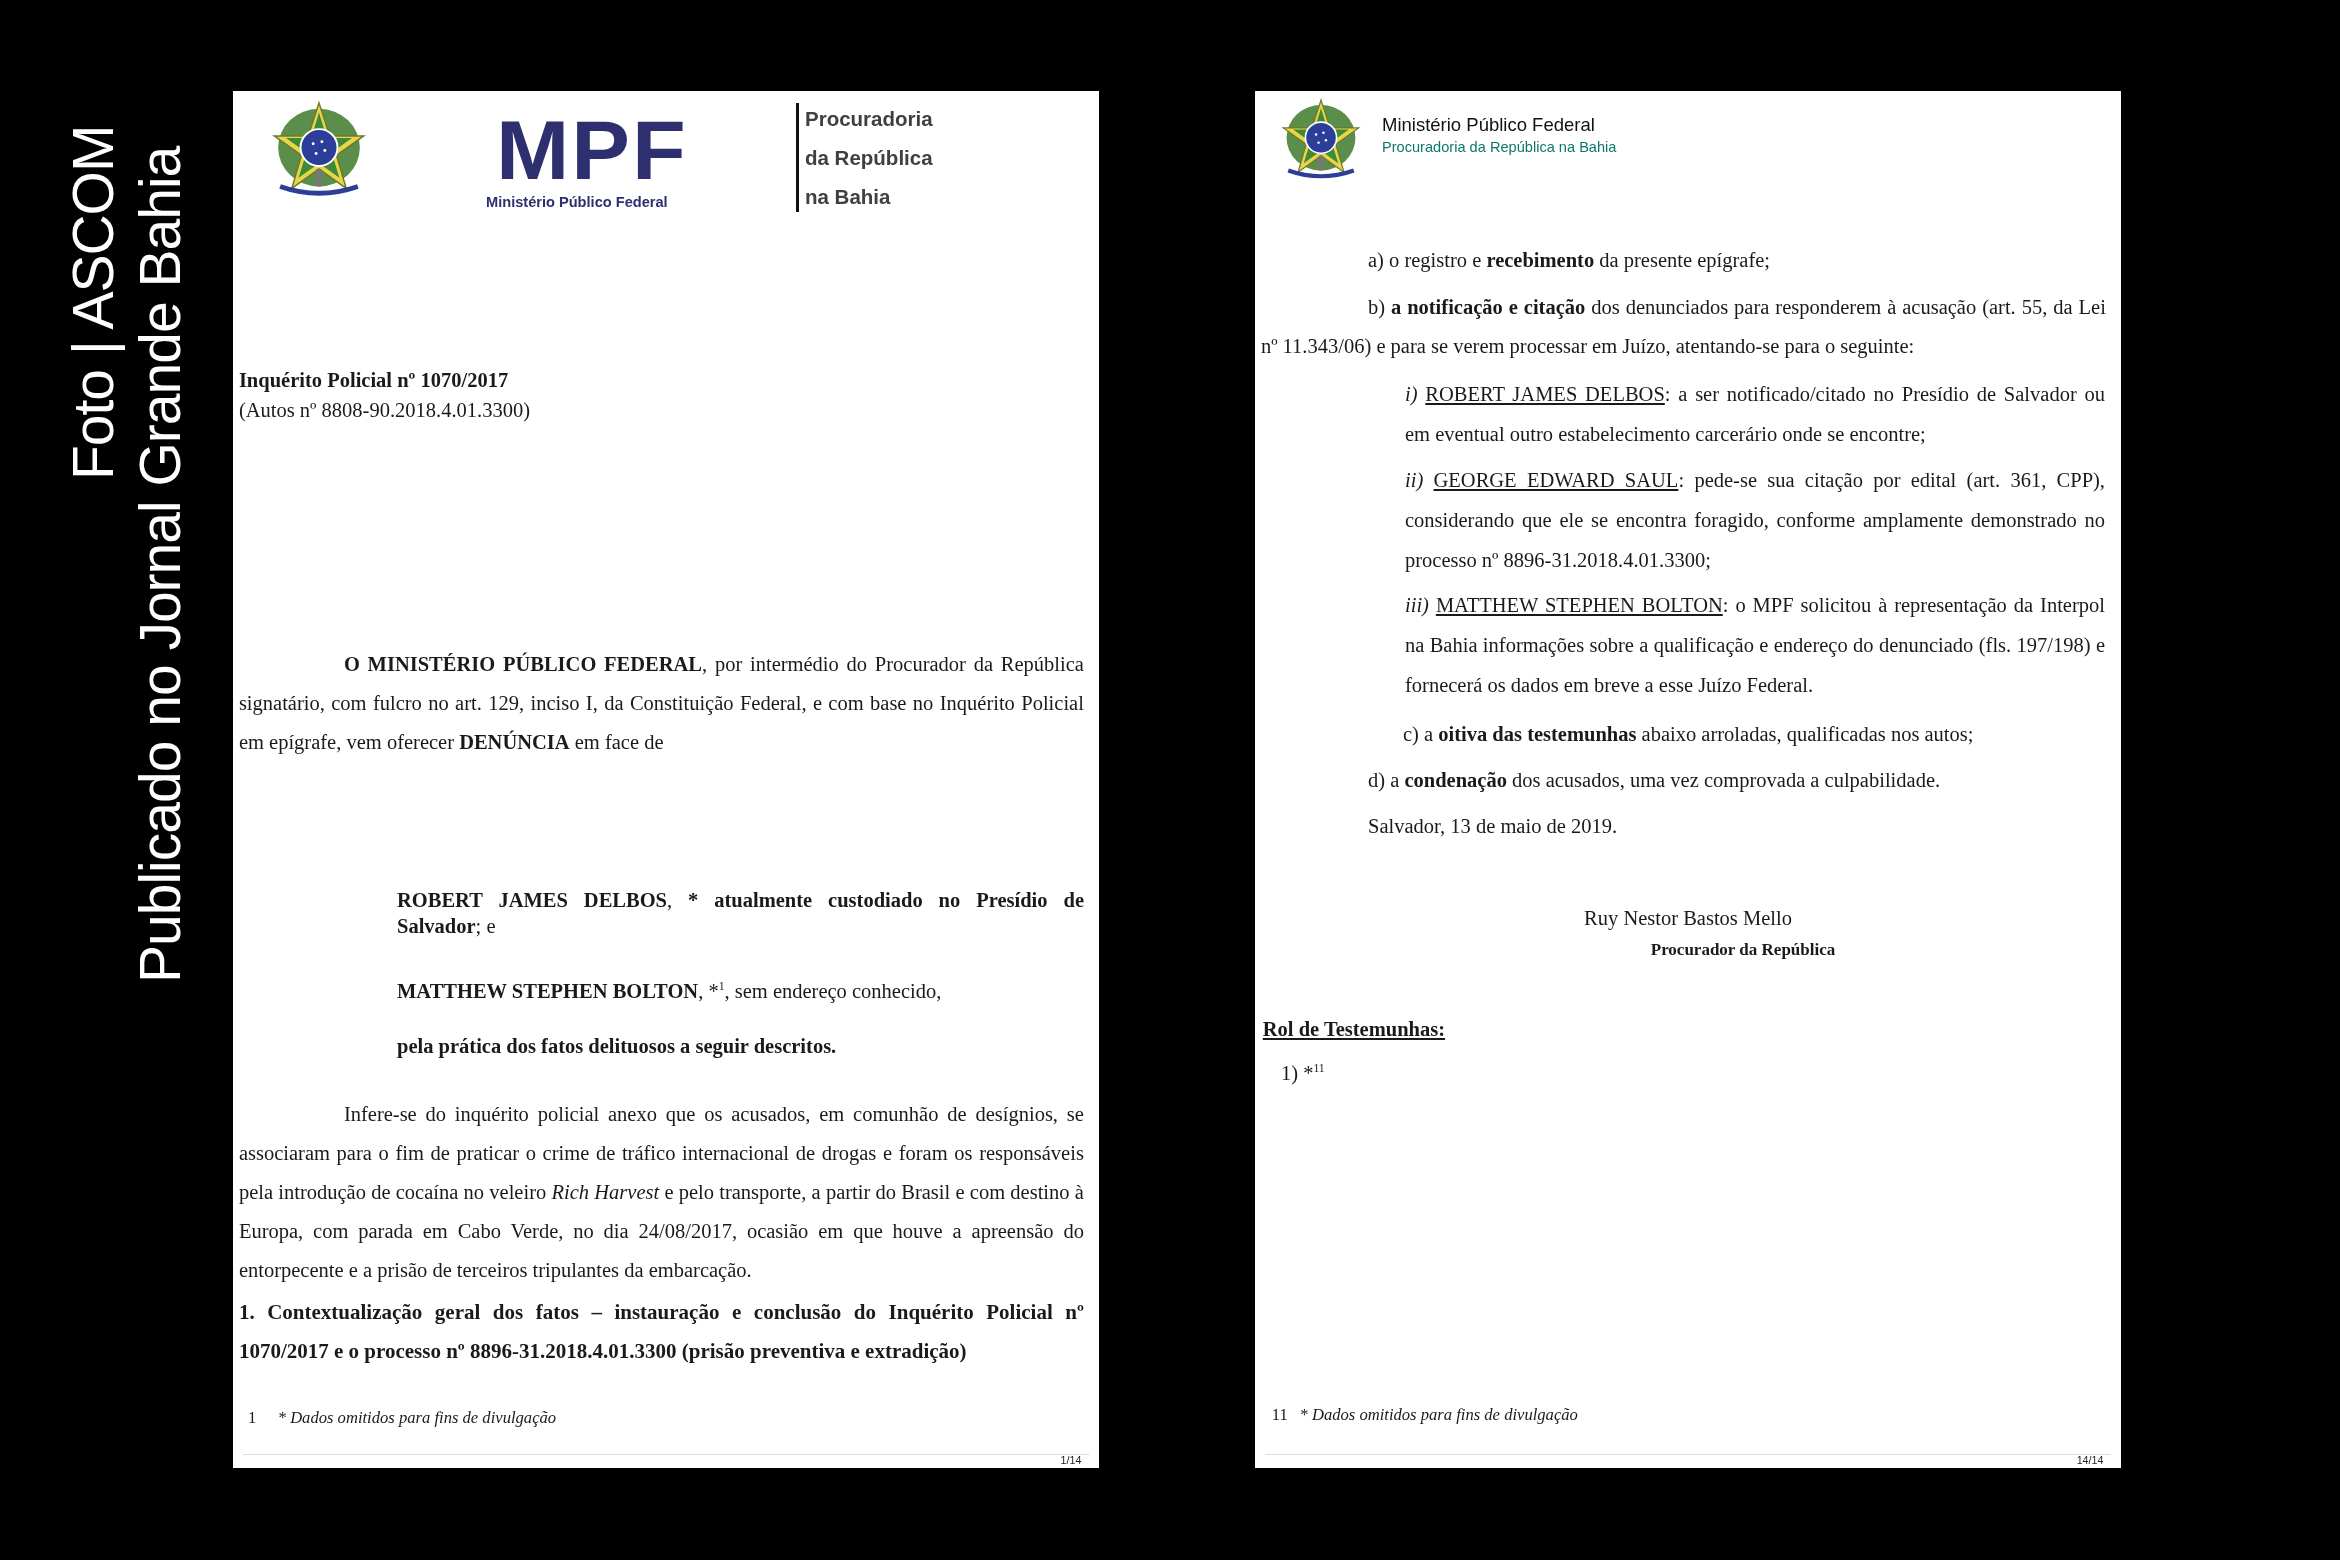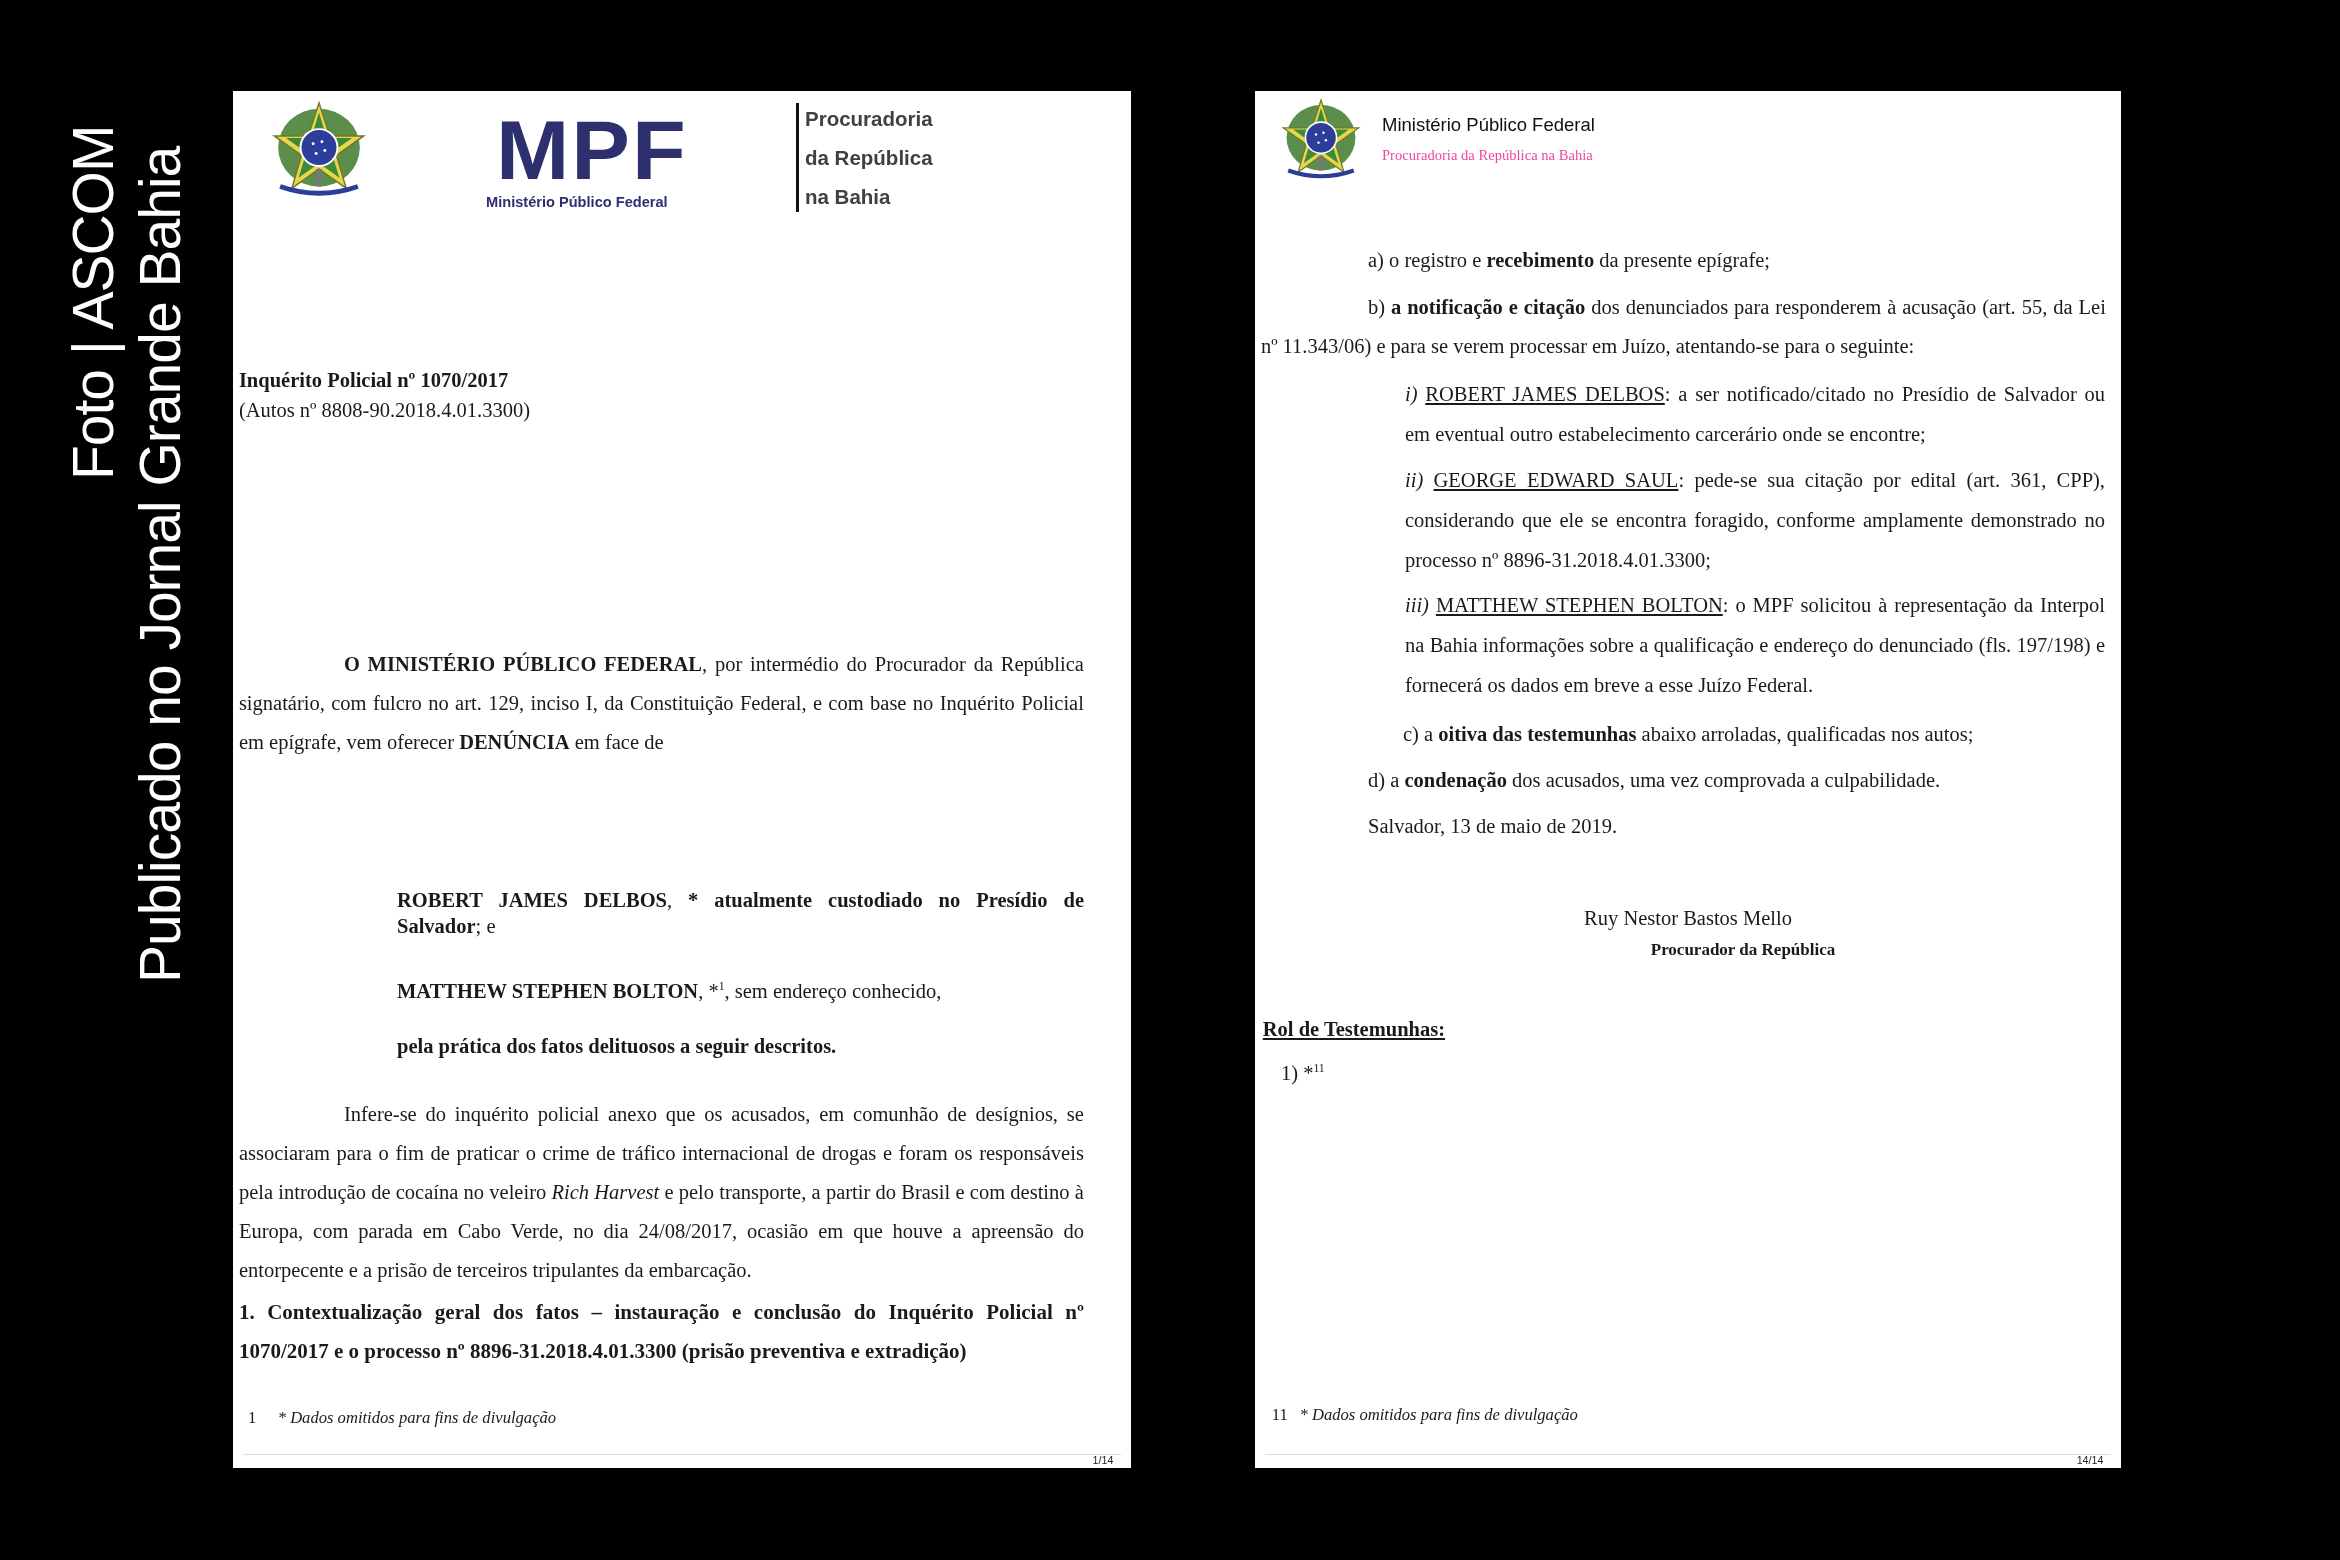--- a/index.html
+++ b/index.html
@@ -5,21 +5,21 @@
   html, body { margin:0; padding:0; }
   body { width:2341px; height:1560px; background:#000; position:relative; overflow:hidden;
          font-family:"Liberation Serif", serif; color:#1a1a1a; }
   .caption { position:absolute; left:0; top:0; width:224px; height:1560px; }
   .caption .line { position:absolute; color:#fff; font-family:"Liberation Sans", sans-serif;
          font-size:57px; white-space:nowrap; transform-origin:left top; transform:rotate(-90deg); letter-spacing:-1px; }
   .caption .l1 { left:60px; top:480px; }
   .caption .l2 { left:127px; top:983px; }
 
   .page { position:absolute; top:91px; width:866px; height:1377px; background:#fff; }
-  .p1 { left:233px;padding-left:32px; }
+  .p1 { left:233px; }
   .p2 { left:1255px; }
   .abs { position:absolute; }
   .just { text-align:justify; text-align-last:auto; }
   .b { font-weight:bold; }
   .i { font-style:italic; }
   .u { text-decoration:underline; }
 
   
   .coat { position:absolute; width:98px; height:105px; }
   .mpf-logo { position:absolute; left:263px; top:7.8px; font-family:"Liberation Sans", sans-serif;
@@ -31,21 +31,21 @@
        font-size:20.5px; color:#404040; }
 
   .body-text { font-size:20.5px; line-height:39px; }
   .heading { font-size:21px; font-weight:bold; line-height:39px; }
   .footnote { font-size:16.6px;margin-left:9px; }
   .footer-rule { position:absolute; left:9.8px; right:9.8px; top:1363px; height:1px; background:#ddd; }
   .pageno { position:absolute; right:17.6px; top:1363px; font-family:"Liberation Sans", sans-serif; font-size:10.7px; color:#222; }
 
   
   .p2-title { position:absolute; left:127px; top:23.4px; font-family:"Liberation Sans", sans-serif; font-size:18.5px; color:#111; }
-  .p2-sub { position:absolute; left:127px; top:56px; font-family:Liberation Serif, serif; font-size:14.6px; color:#ec4899; }
+  .p2-sub { position:absolute; left:127px; top:48px; font-family:Liberation Sans, sans-serif; font-size:14.6px; color:#0f766e; }
 </style>
 </head>
 <body>
 
 <div class="caption">
   <div class="line l1">Foto | ASCOM</div>
   <div class="line l2">Publicado no Jornal Grande Bahia</div>
 </div>
 
 <div class="page p1">

